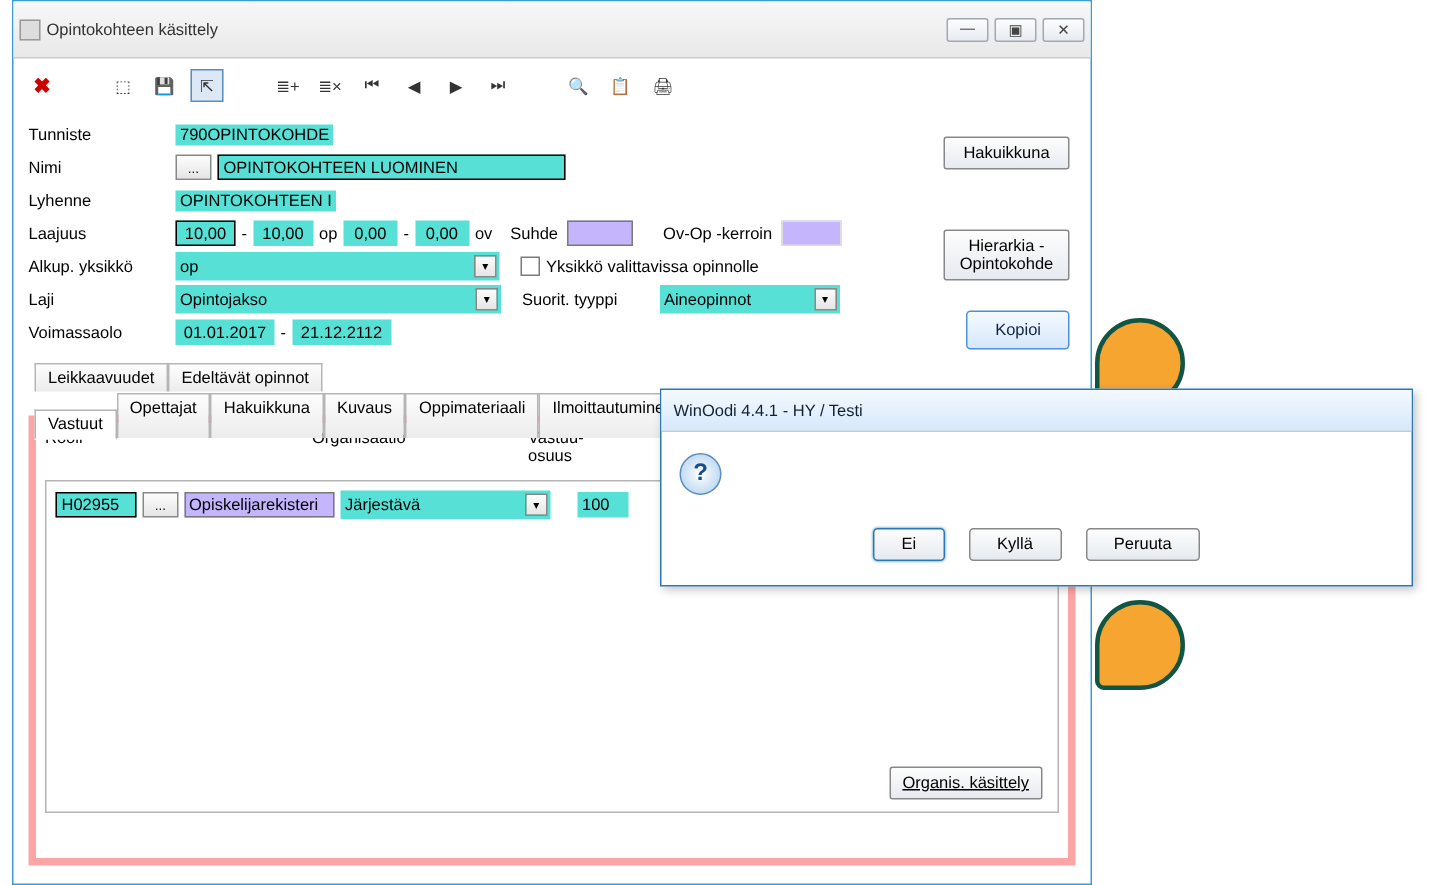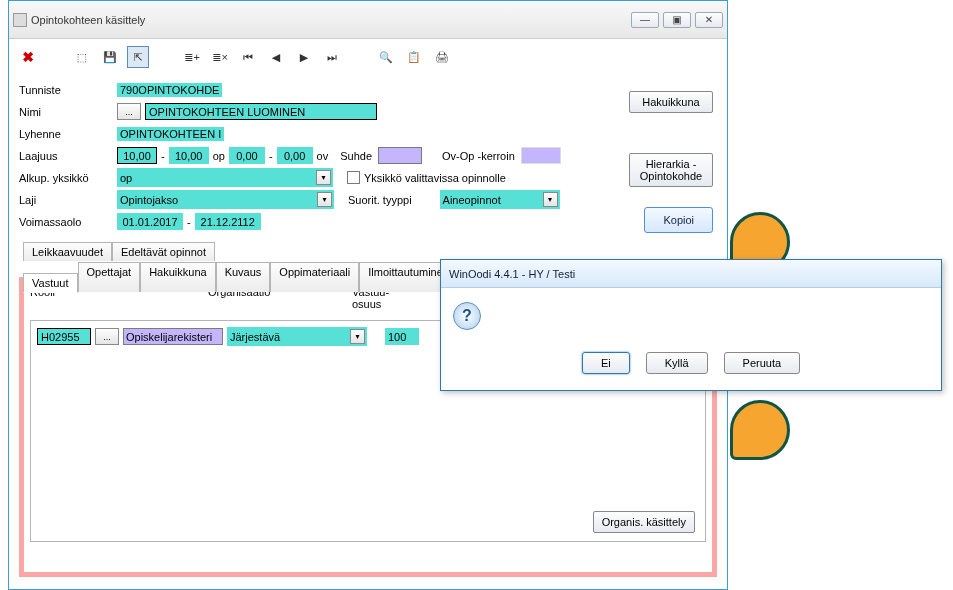--- a/index.html
+++ b/index.html
@@ -39,21 +39,21 @@
 .tab-row { display: flex; position: absolute; top: -20px; left: -1px; }
 .tab { border: 1px solid #b5b5b5; border-bottom: none; padding: 3px 8px; background: linear-gradient(#fdfdfd,#ececec); margin-right: 0px; cursor: pointer; }
 .tab.active { background: #fff; position: relative; z-index: 2; border-bottom: 1px solid #fff; margin-bottom: -1px; margin-top: 11px; }
 .tab-row2 { position: absolute; top: -40px; left: -1px; display: flex; }
 .headers { display: flex; padding: 4px 6px; color: #000; }
 .headers span:nth-child(1){ width: 178px; }
 .headers span:nth-child(2){ width: 144px; }
 .headers span:nth-child(3){ width: 60px; text-align: left; }
 .detail-area { border: 1px solid #b5b5b5; margin: 6px; height: 222px; position: relative; padding: 6px; }
 .org-row { display: flex; align-items: center; gap: 4px; }
-.org-btn { position: absolute; right: 10px; bottom: 8px; border: 1px solid #888; background: linear-gradient(#fdfdfd,#e6eaf0); padding: 4px 8px; text-align: center; cursor: pointer; border-radius: 2px; }
+.org-btn { position: absolute; right: 10px; bottom: 8px; border: 1px solid #888; background: linear-gradient(#fdfdfd,#e6eaf0); padding: 4px 8px; text-align: center; cursor: pointer; border-radius: 2px; text-decoration: underline; }
 
 
 .dialog { position: absolute; left: 440px; top: 259px; width: 502px; border: 1px solid #2a7ab0; background: #fff; box-shadow: 2px 2px 6px rgba(0,0,0,0.25); }
 .dlg-title { height: 28px; background: linear-gradient(#f4f9ff,#d6e8fb); border-bottom: 1px solid #bcd; display: flex; align-items: center; padding: 0 8px; color: #123; }
 .dlg-body { padding: 14px 12px; display: flex; align-items: flex-start; gap: 10px; }
 .qicon { width: 28px; height: 28px; border-radius: 50%; background: radial-gradient(#fff,#a8cdee); border: 1px solid #5a8cbf; display: flex; align-items: center; justify-content: center; color: #1a4e8a; font-weight: bold; font-size: 16px; }
 .dlg-btns { display: flex; justify-content: center; gap: 16px; padding: 8px 0 16px 0; }
 .dlg-btn { border: 1px solid #888; background: linear-gradient(#fdfdfd,#e6eaf0); padding: 4px 18px; border-radius: 3px; cursor: pointer; }
 .dlg-btn.focus { border: 1px solid #2a7ab0; box-shadow: 0 0 2px #2a7ab0; }
 

